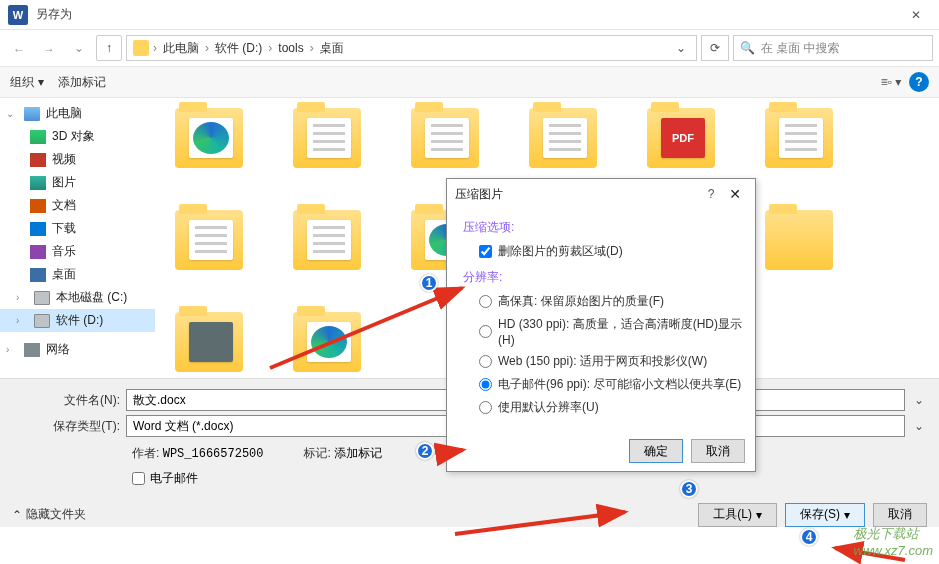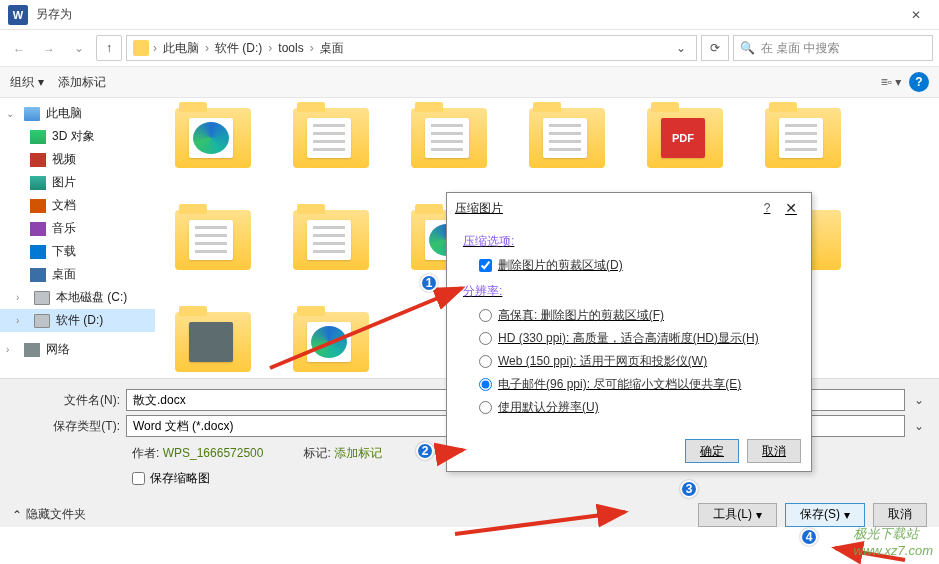--- a/index.html
+++ b/index.html
@@ -46,48 +46,48 @@
 .ic-dl { background: #0078d4; }
 .ic-mus { background: #8e44ad; }
 .ic-desk { background: #3a6ea5; }
 .ic-disk { background: #bdc3c7; border: 1px solid #888; border-radius: 1px; }
 .ic-net { background: #7f8c8d; }
 .sb-expand { color: #888; margin-left: -14px; width: 12px; display: inline-block; font-size: 10px; }
 
 .content { flex: 1; padding: 10px 20px; overflow: auto; }
 .folder-grid { display: flex; flex-wrap: wrap; gap: 26px 30px; }
 .folder-item { width: 88px; height: 76px; position: relative; }
-.folder-base { width: 76px; height: 60px; background: linear-gradient(#ffe08c,#ffc93c); border-radius: 4px; position: relative; }
+.folder-base { width: 68px; height: 60px; background: linear-gradient(#ffe08c,#ffc93c); border-radius: 4px; position: relative; }
 .folder-tab { position: absolute; top: -6px; left: 4px; width: 28px; height: 10px; background: #ffd76a; border-radius: 2px 2px 0 0; }
 .folder-inset { position: absolute; left: 14px; top: 10px; width: 44px; height: 40px; background: #fff; border-radius: 2px; box-shadow: 0 1px 2px rgba(0,0,0,0.15); overflow: hidden; }
 .fi-edge .folder-inset::before { content: ""; position: absolute; inset: 4px; border-radius: 50%; background: conic-gradient(#1f6fd0,#1ab5a0 40%,#35c26b 70%,#1f6fd0); }
 .fi-lines .folder-inset { padding: 6px; }
 .fi-lines .folder-inset::before { content:""; display:block; height:3px; background:#ccc; box-shadow:0 8px 0 #ccc, 0 16px 0 #ccc, 0 24px 0 #ccc; }
 .fi-pdf .folder-inset { background: #d9322e; display:flex; align-items:center; justify-content:center; color:#fff; font-weight:bold; font-size:11px; }
 .fi-black .folder-inset { background: #111; }
 .fi-img .folder-inset { background: #5d6d6f; }
 
 
 .bottom { border-top: 1px solid #ddd; padding: 6px 12px; background: #f0f0f0; }
 .frow { display: flex; align-items: center; margin: 4px 0; gap: 6px; }
 .flabel { width: 108px; text-align: right; color: #333; }
 .finput { flex: 1; height: 22px; border: 1px solid #888; background: #fff; padding: 0 6px; }
 .finput.drop { appearance:none; }
 .meta-row { display: flex; gap: 40px; padding: 4px 0 4px 120px; color: #333; }
-.meta-row .link { color: #4d7c0f; cursor: pointer; }
+.meta-row .link { color: #000000; cursor: pointer; font-family: Liberation Mono, monospace; }
 .checks { display: flex; gap: 40px; padding: 4px 0 4px 120px; }
 .chk { display: flex; align-items: flex-start; gap: 5px; max-width: 180px; line-height: 1.4; }
 .chk input { margin-top: 2px; }
 .footer { display: flex; align-items: center; padding: 6px 12px 0; gap: 8px; background: #f0f0f0; }
 .hide-fld { display: flex; align-items: center; gap: 4px; color: #333; cursor: pointer; }
 .btn { height: 24px; padding: 0 14px; border: 1px solid #aaa; background: #e1e1e1; cursor: pointer; display: inline-flex; align-items: center; gap: 4px; }
 .btn.primary { background: #e5f1fb; border-color: #3d91d1; }
 
 
-.dialog { position: absolute; left: 446px; top: 192px; width: 366px; background: #fff; border: 1px solid #888; box-shadow: 2px 2px 6px rgba(0,0,0,0.2); z-index: 10; text-decoration: underline; }
+.dialog { position: absolute; left: 446px; top: 178px; width: 310px; background: #fff; border: 1px solid #888; box-shadow: 2px 2px 6px rgba(0,0,0,0.2); z-index: 10; }
 .dlg-title { height: 30px; display: flex; align-items: center; padding: 0 8px; }
 .dlg-title .t { flex: 1; color: #222; }
 .dlg-title .q { width: 24px; text-align: center; color: #555; cursor: pointer; }
 .dlg-title .x { width: 24px; text-align: center; color: #222; cursor: pointer; font-size: 14px; }
 .dlg-body { padding: 4px 12px 12px 16px; }
 .sect { color: #8b5cf6; margin: 6px 0 4px; }
 .opt { display: flex; align-items: center; gap: 6px; padding: 3px 0 3px 16px; color: #333; }
 .opt input { margin: 0; }
 .opt.disabled { color: #999; }
 .dlg-foot { display: flex; justify-content: flex-end; gap: 8px; padding: 8px 10px; }
@@ -159,26 +159,26 @@
       </div>
     <div class="sb-item sub">
         <span class="sb-ico ic-img"></span>
         <span>图片</span>
       </div>
     <div class="sb-item sub">
         <span class="sb-ico ic-doc"></span>
         <span>文档</span>
       </div>
     <div class="sb-item sub">
+        <span class="sb-ico ic-dl"></span>
+        <span>下载</span>
+      </div>
+    <div class="sb-item sub">
         <span class="sb-ico ic-mus"></span>
         <span>音乐</span>
-      </div>
-    <div class="sb-item sub">
-        <span class="sb-ico ic-dl"></span>
-        <span>下载</span>
       </div>
     <div class="sb-item sub">
         <span class="sb-ico ic-desk"></span>
         <span>桌面</span>
       </div>
     <div class="sb-item sub">
         <span class="sb-expand">›</span>
         <span class="sb-ico ic-disk"></span>
         <span>本地磁盘 (C:)</span>
       </div>
@@ -296,21 +296,21 @@
     <input class="finput drop" value="Word 文档 (*.docx)" style="">
     <span style="width:16px;text-align:center;color:#555">⌄</span>
   </div>
   <div class="meta-row">
     <span><span>作者:</span> <span class="link">WPS_1666572500</span></span>
     <span><span>标记:</span> <span class="link">添加标记</span></span>
   </div>
   <div class="checks">
     <label class="chk">
         <input type="checkbox" style="">
-        <span>保存缩略图</span>
+        <span>电子邮件</span>
       </label>
   </div>
 </div>
 
 <div class="footer">
   <span class="hide-fld">
       <span>⌃</span> 
       <span>隐藏文件夹</span>
     </span>
   <div style="flex:1"></div>
@@ -333,21 +333,21 @@
   </div>
   <div class="dlg-body">
     <div class="sect">压缩选项:</div>
     <label class="opt">
         <input type="checkbox" checked="" style="">
         <span>删除图片的剪裁区域(D)</span>
       </label>
     <div class="sect">分辨率:</div>
     <label class="opt">
         <input type="radio" name="res" style="">
-        <span>高保真: 删除图片的剪裁区域(F)</span>
+        <span>高保真: 保留原始图片的质量(F)</span>
       </label>
     <label class="opt">
         <input type="radio" name="res" style="">
         <span>HD (330 ppi): 高质量，适合高清晰度(HD)显示(H)</span>
       </label>
     <label class="opt">
         <input type="radio" name="res" style="">
         <span>Web (150 ppi): 适用于网页和投影仪(W)</span>
       </label>
     <label class="opt">

